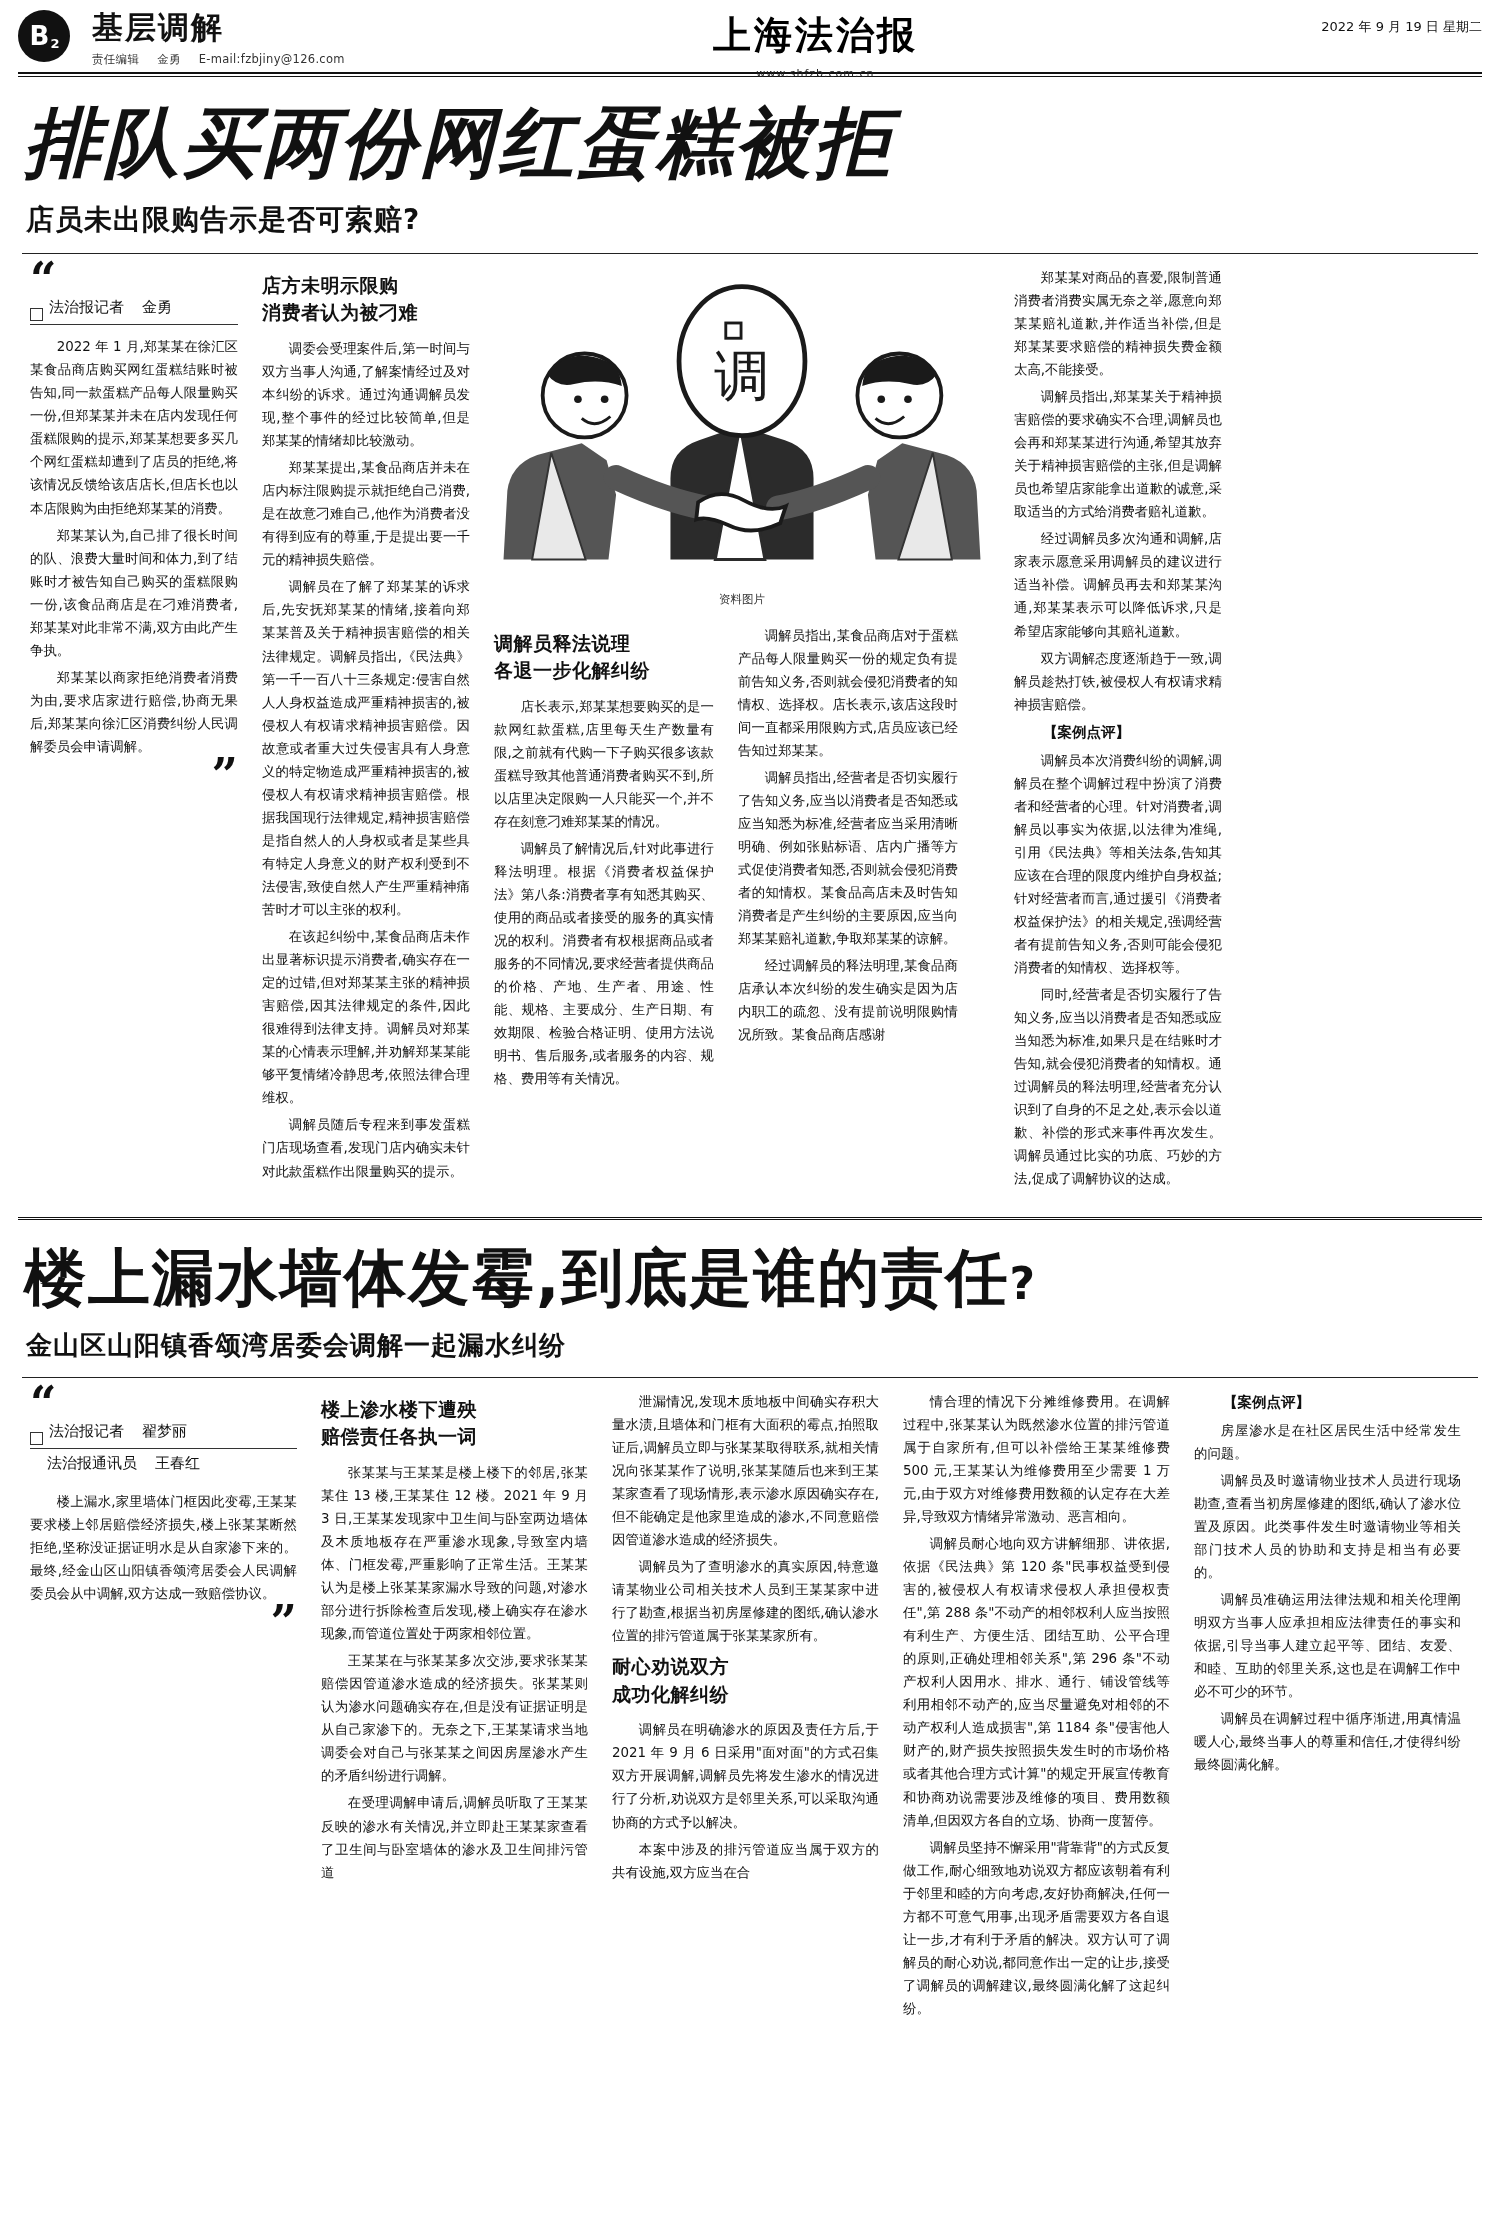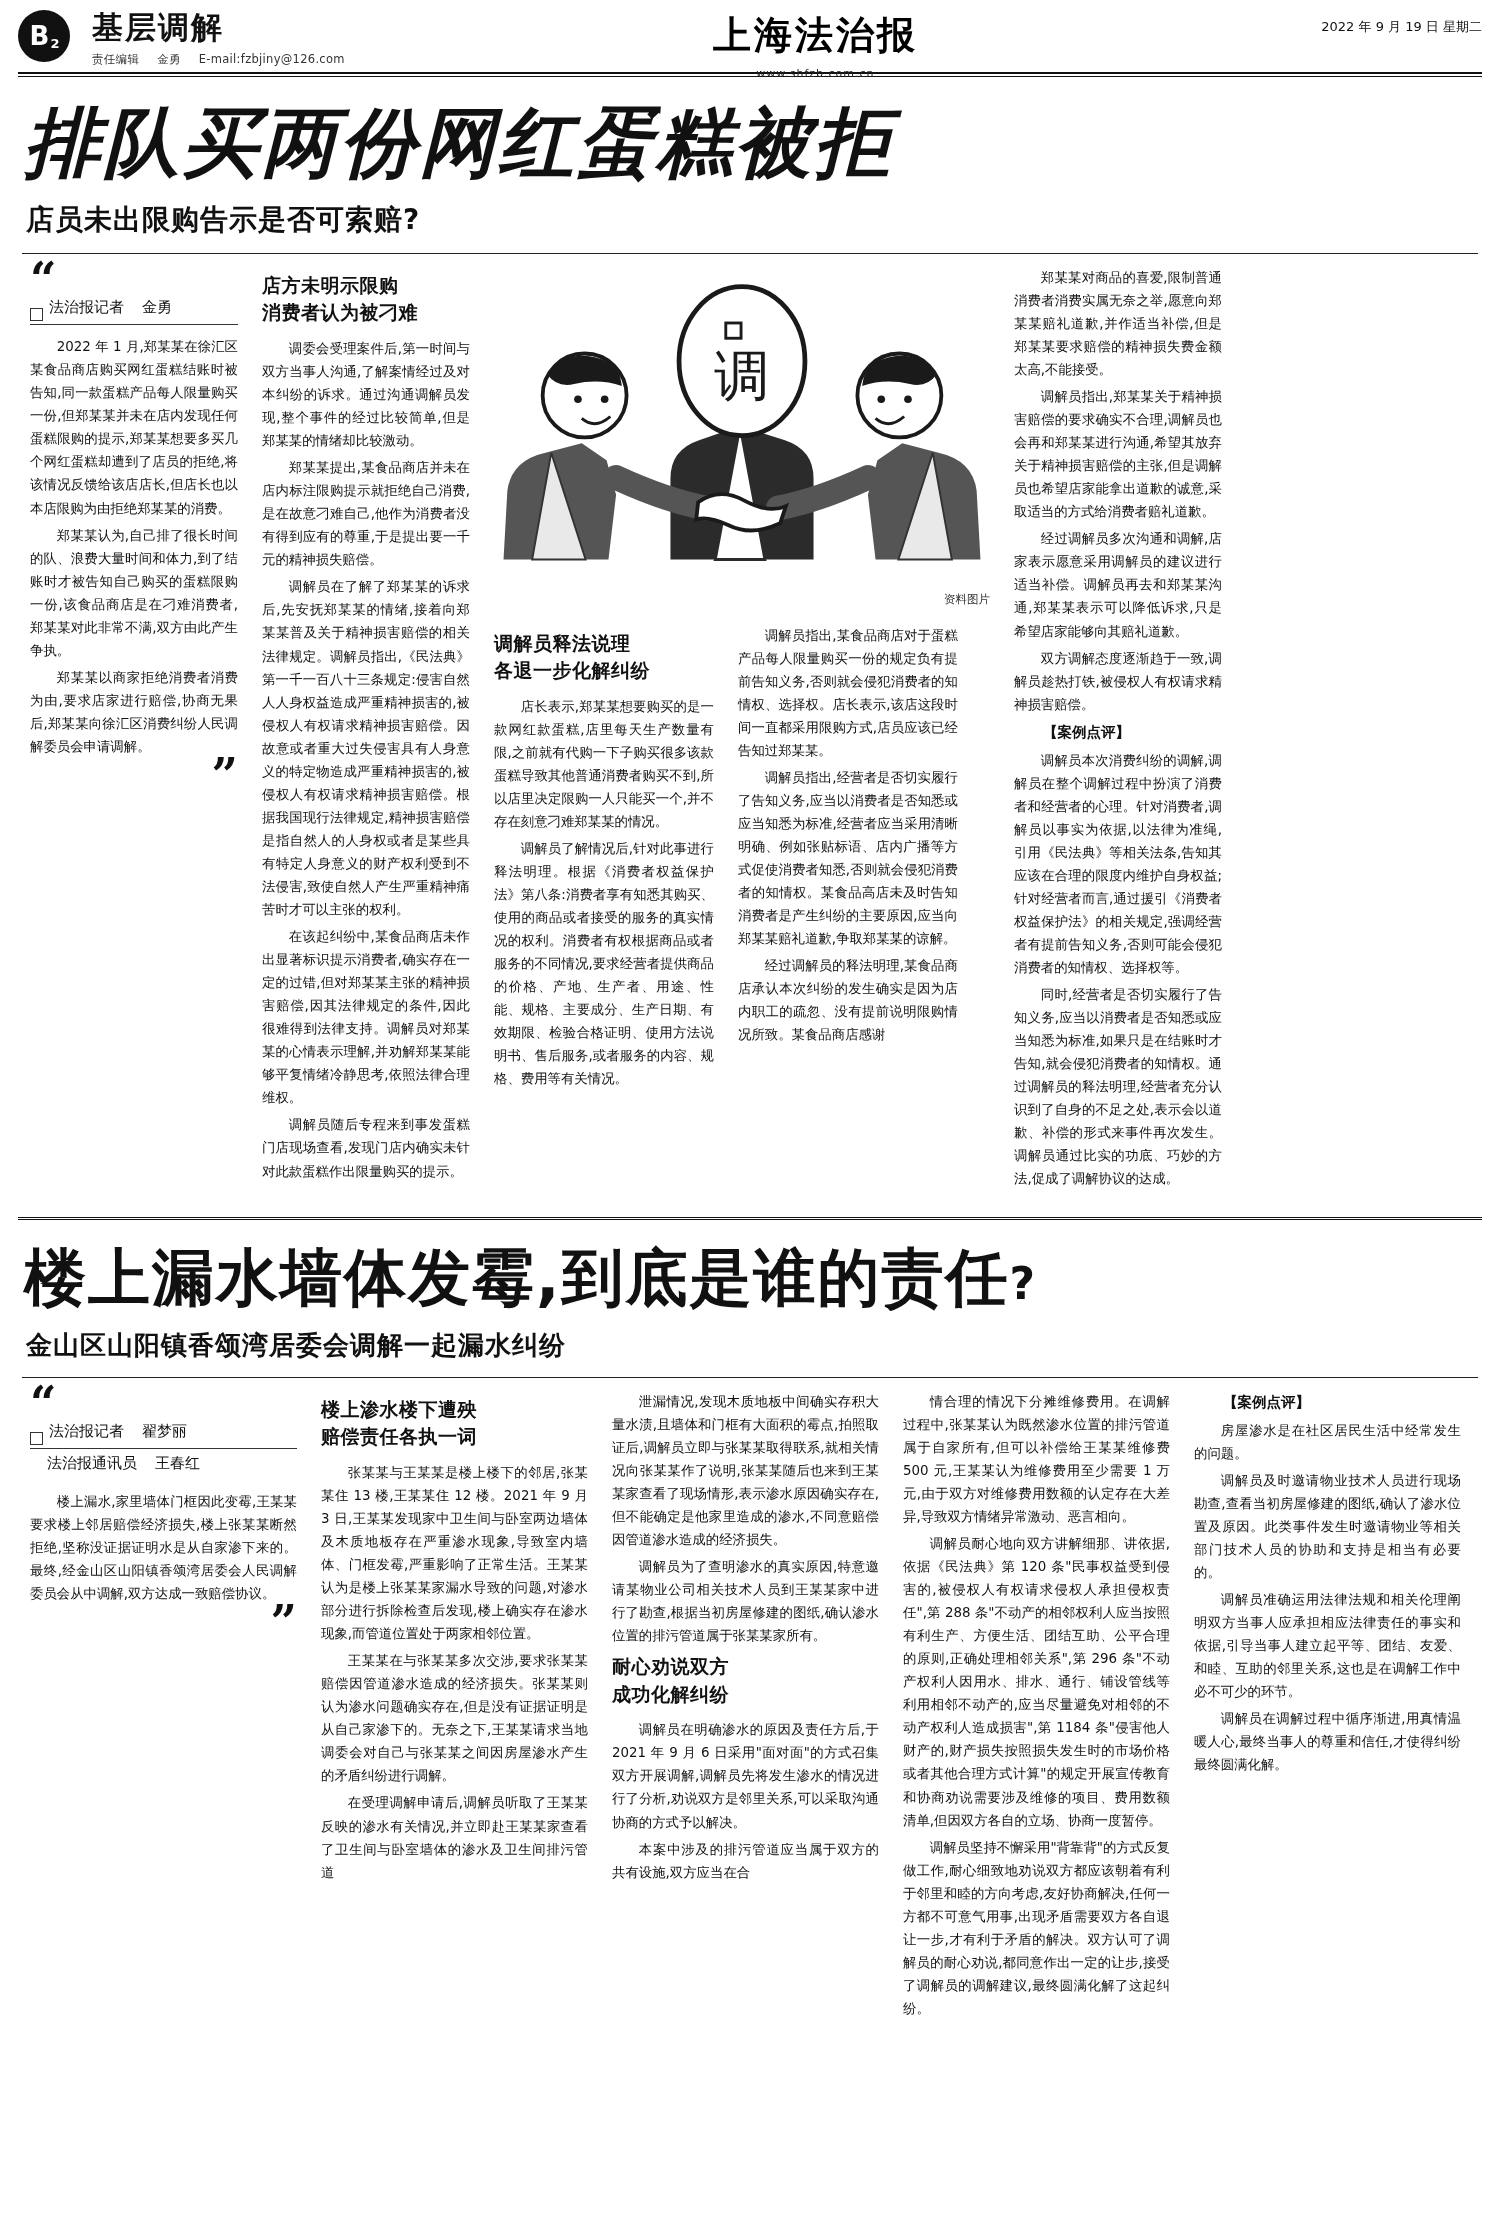--- a/index.html
+++ b/index.html
@@ -159,21 +159,21 @@
   .quote-open{margin:0 0 2px 0;}
   .quote-close{text-align:right;margin:2px 0 0 0;}
 
   .figure{
     background:#ffffff;
     border:0;
     position:relative;
   }
   .fig-caption{
     font-size:11.5px;
-    text-align:right;
+    text-align:center;
     color:#333;
     margin-top:4px;
   }
   .illus{
     width:100%;
     height:320px;
     display:block;
   }
 
   .article1 .col1{width:232px;}

